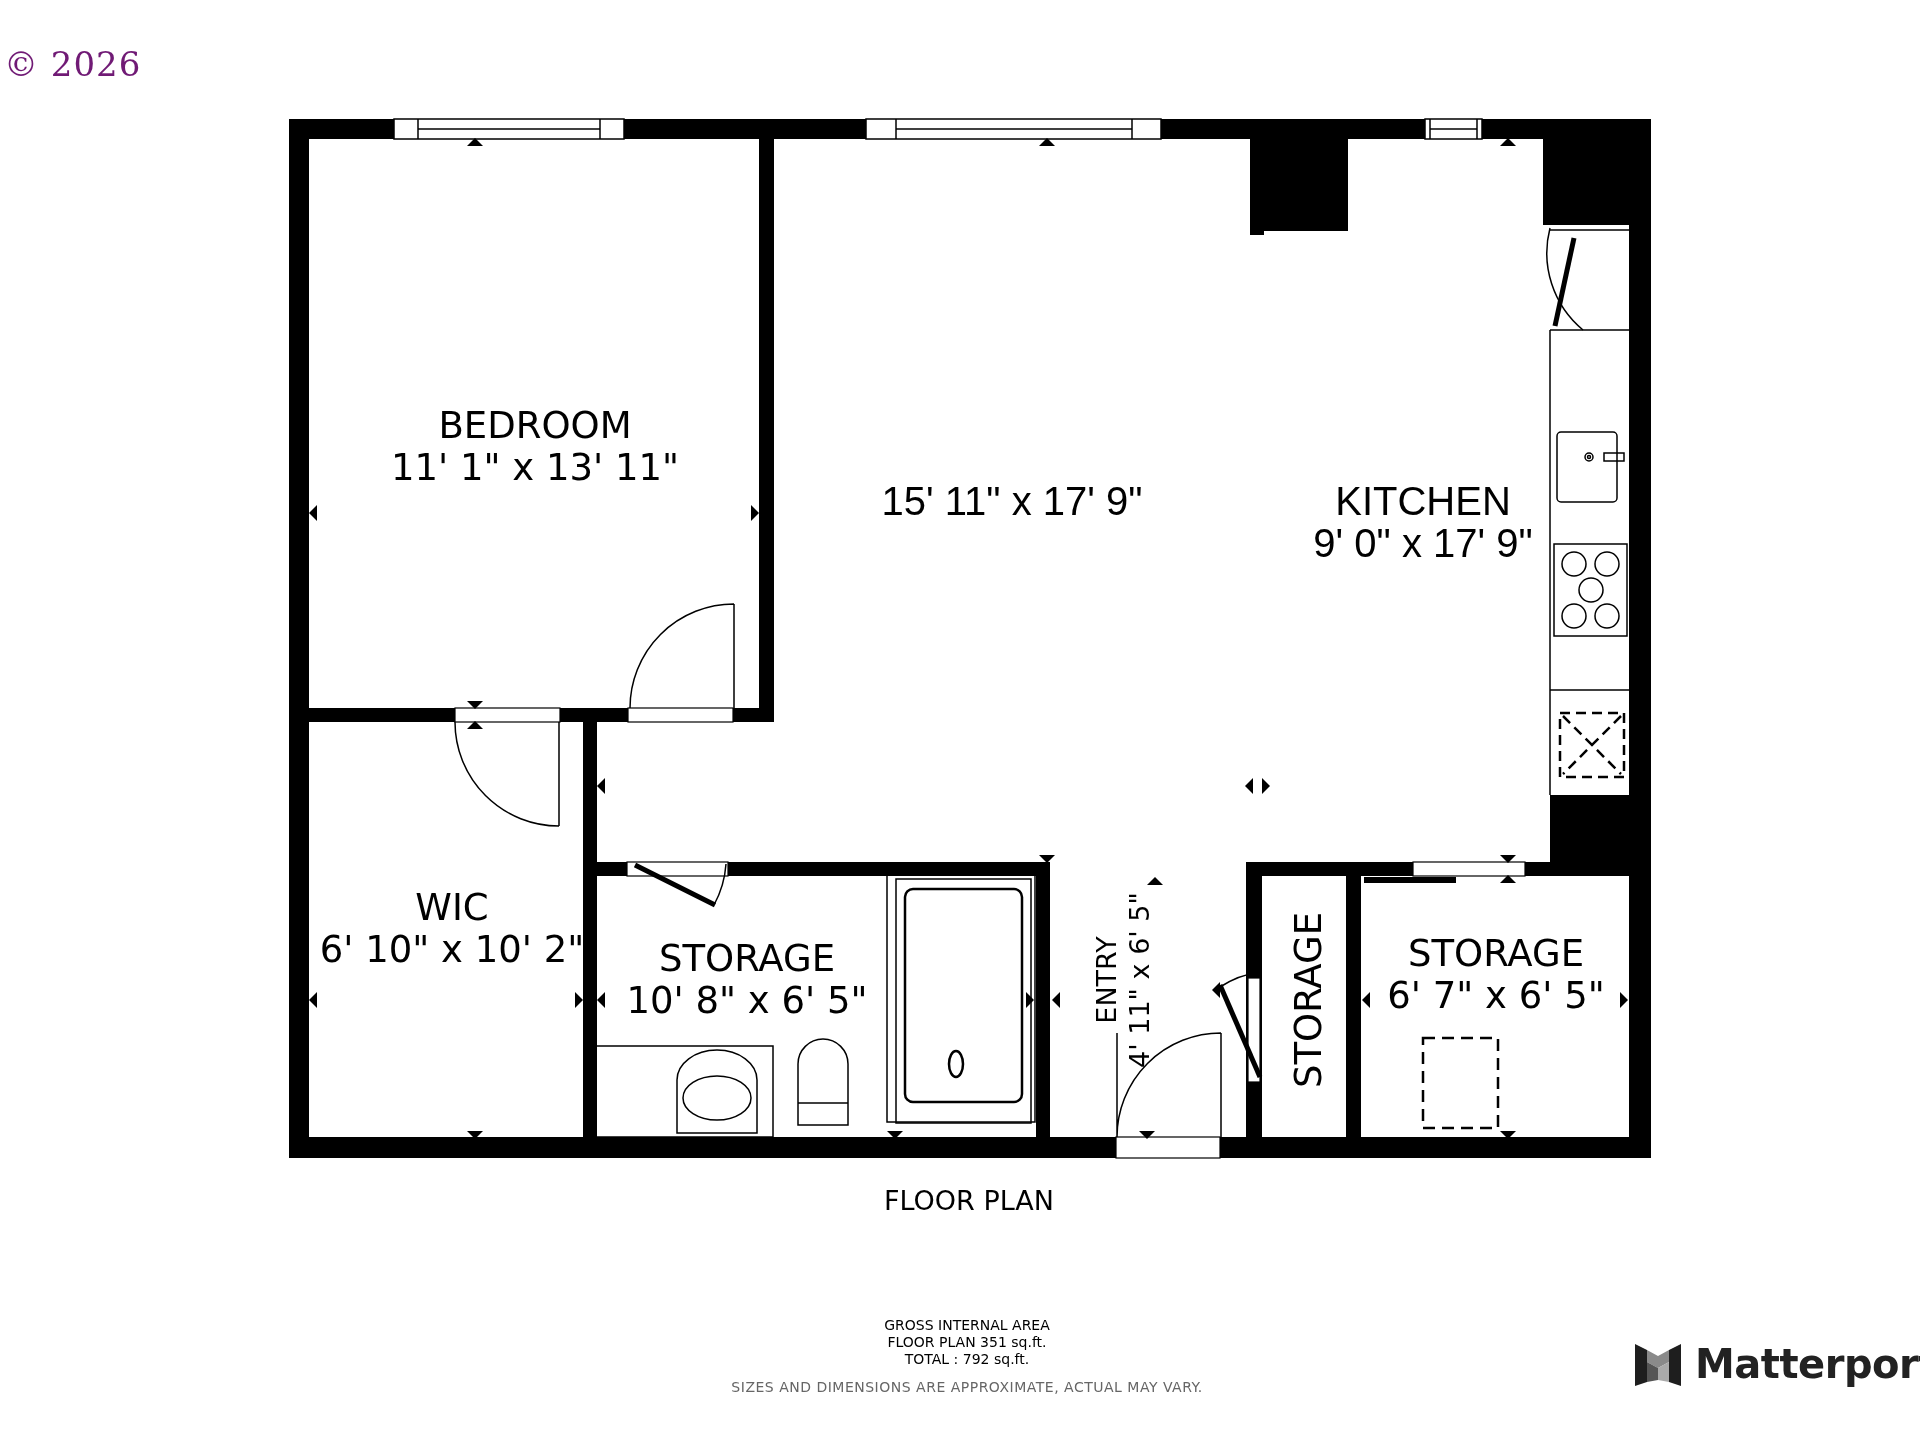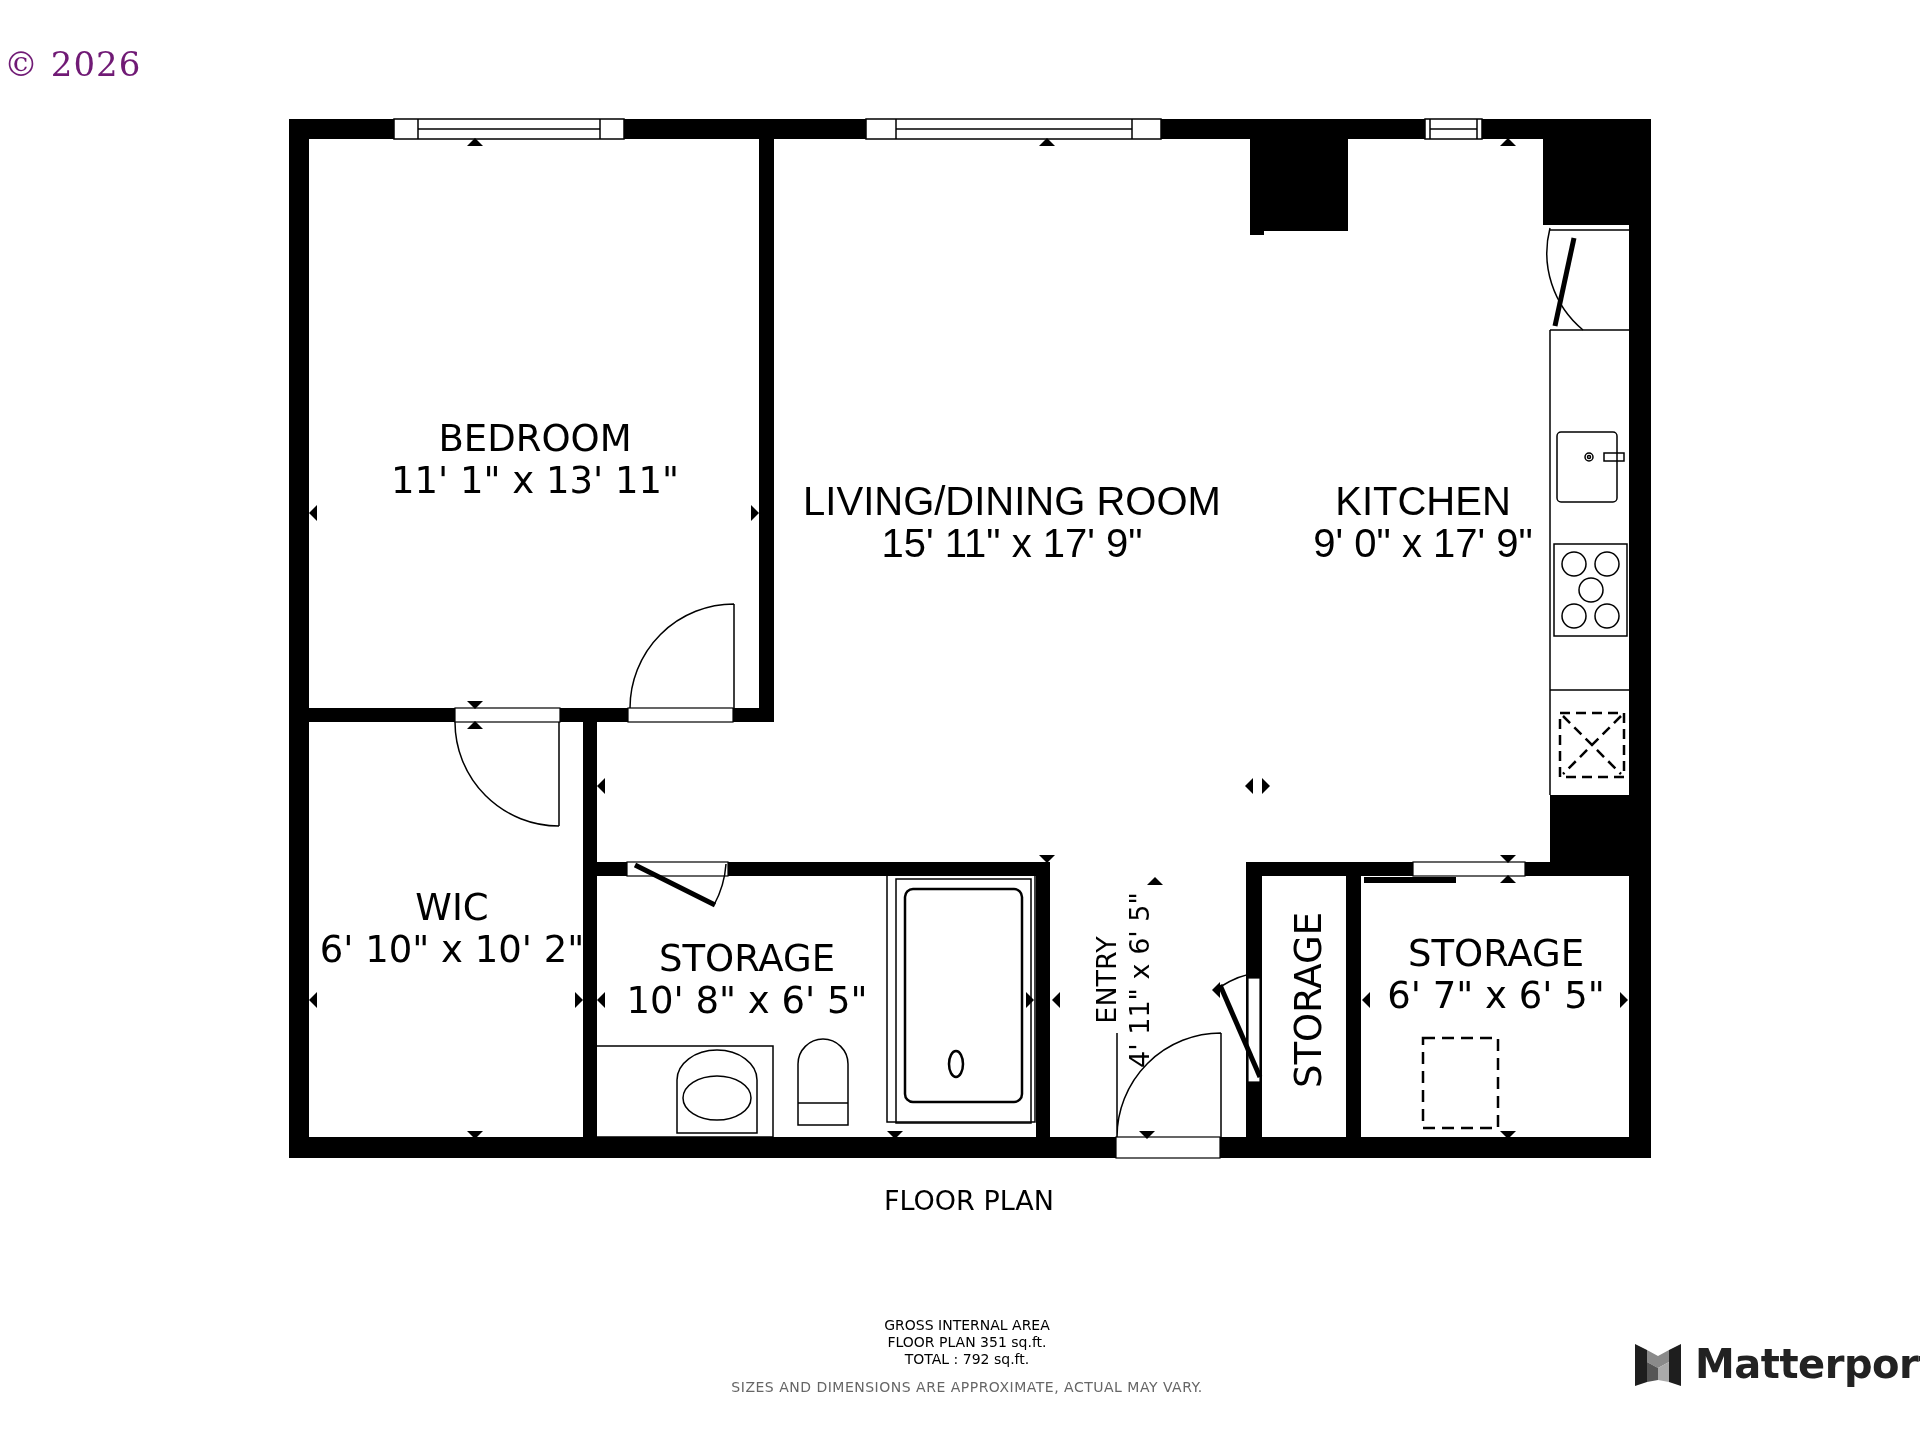--- a/index.html
+++ b/index.html
@@ -150,26 +150,25 @@
     <path d="M 1212 990 l 8 -8 l 0 16 z"></path>
     <path d="M 1362 1000 l 8 -8 l 0 16 z"></path>
     <path d="M 1628 1000 l -8 -8 l 0 16 z"></path>
     <path d="M 467 1131 l 8 8 l 8 -8 z"></path>
     <path d="M 887 1131 l 8 8 l 8 -8 z"></path>
     <path d="M 1139 1131 l 8 8 l 8 -8 z"></path>
     <path d="M 1500 1131 l 8 8 l 8 -8 z"></path>
   </g>
 </svg>
 
-<div class="room-label" style="left:535px; top:418px;">
+<div class="room-label" style="left:535px; top:405px;">
   <span>BEDROOM</span>
   <span class="dim">11' 1" x 13' 11"</span>
 </div>
 <div class="room-label narrow" style="left:1012px; top:480px;">
-  <span>LIVING/DINING ROOM</span>
   <span class="dim">15' 11" x 17' 9"</span>
 </div>
 <div class="room-label narrow" style="left:1423px; top:480px;">
   <span>KITCHEN</span>
   <span class="dim">9' 0" x 17' 9"</span>
 </div>
 <div class="room-label" style="left:452px; top:887px;">
   <span>WIC</span>
   <span class="dim">6' 10" x 10' 2"</span>
 </div>

